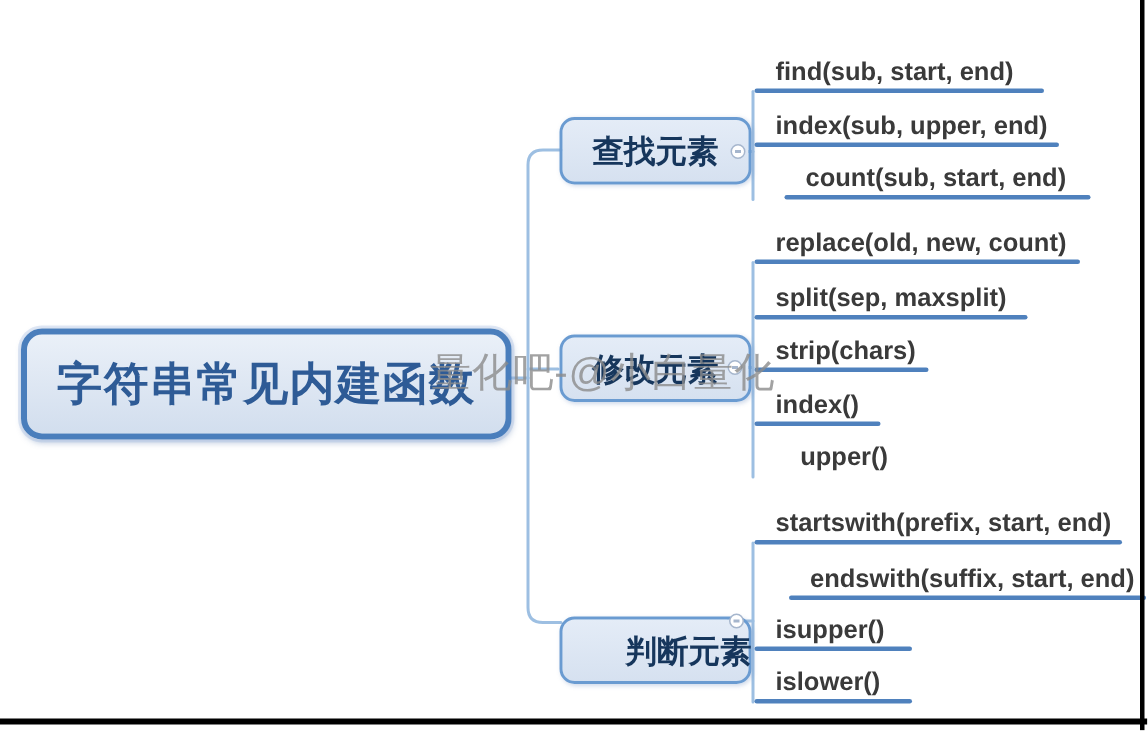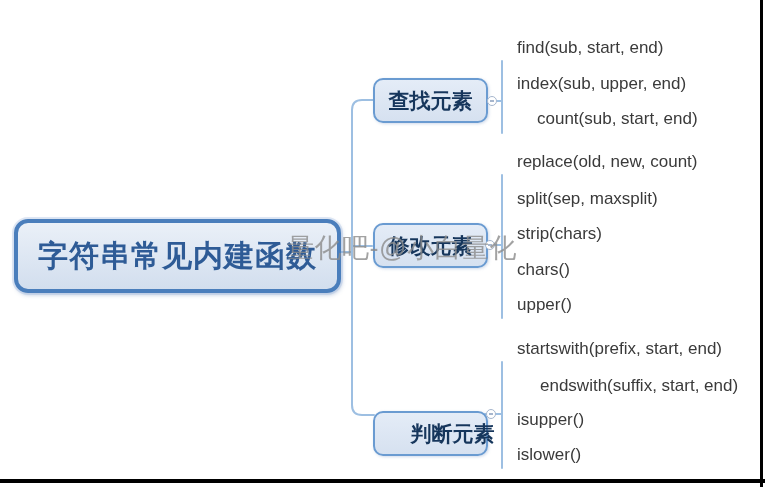--- a/index.html
+++ b/index.html
@@ -17,29 +17,29 @@
   .wires path{stroke:var(--connector);stroke-width:2;fill:none;stroke-linecap:round;}
   .root-node{
     position:absolute;left:14px;top:219px;width:327px;height:74px;box-sizing:border-box;
     border:4px solid var(--node_border);border-radius:14px;
     background:linear-gradient(180deg,var(--node_fill_top),var(--node_fill_bottom));
     display:flex;align-items:center;justify-content:center;
     box-shadow:0 0 0 2px rgba(165,190,225,.35),1px 2px 4px rgba(110,140,185,.45);
   }
   .root-node span{font-size:30px;font-weight:bold;color:var(--root_text);letter-spacing:1px;white-space:nowrap;font-family:Liberation Serif, serif;}
   .branch-node{
-    position:absolute;width:115px;height:45px;box-sizing:border-box;
+    position:absolute;width:128px;height:45px;box-sizing:border-box;
     border:2.5px solid var(--branch_border);border-radius:10px;
     background:linear-gradient(180deg,#e4ecf7,#d6e1f0);
     display:flex;align-items:center;justify-content:center;
     box-shadow:1px 1px 3px rgba(120,150,195,.35);
   }
   .branch-node span{font-size:21px;font-weight:bold;color:var(--branch_text);white-space:nowrap;}
   .leaf{
-    position:absolute;display:flex;flex-direction:row;cursor:default;
+    position:absolute;display:flex;flex-direction:column;cursor:default;font-weight:bold;
   }
   .leaf .leaf-label{
     display:block;height:22px;line-height:22px;padding-left:14px;
     font-size:17px;color:var(--leaf_text);white-space:nowrap;
   }
   .leaf .uline{height:3px;border-radius:2px;background:var(--underline);}
   .toggle{
     position:absolute;width:10px;height:10px;box-sizing:border-box;border-radius:50%;
     border:1.5px solid var(--toggle_border);background:#fff;
     display:flex;align-items:center;justify-content:center;z-index:5;
@@ -107,30 +107,30 @@
   </div>
   <div class="leaf" style="left:503px;top:108px;width:204px;margin-left:20px;">
     <span class="leaf-label">count(sub, start, end)</span>
     <div class="uline"></div>
   </div>
 
   <div class="leaf" style="left:503px;top:151px;width:217px;">
     <span class="leaf-label">replace(old, new, count)</span>
     <div class="uline"></div>
   </div>
-  <div class="leaf" style="left:503px;top:188px;width:182px;text-align:right;">
+  <div class="leaf" style="left:503px;top:188px;width:182px;">
     <span class="leaf-label">split(sep, maxsplit)</span>
     <div class="uline"></div>
   </div>
   <div class="leaf" style="left:503px;top:223px;width:116px;">
     <span class="leaf-label">strip(chars)</span>
     <div class="uline"></div>
   </div>
   <div class="leaf" style="left:503px;top:259px;width:84px;">
-    <span class="leaf-label">chars()</span>
+    <span class="leaf-label">index()</span>
     <div class="uline"></div>
   </div>
   <div class="leaf" style="left:503px;top:294px;width:89px;align-items:flex-end;">
     <span class="leaf-label">upper()</span>
     <div class="uline"></div>
   </div>
 
   <div class="leaf" style="left:503px;top:338px;width:245px;">
     <span class="leaf-label">startswith(prefix, start, end)</span>
     <div class="uline"></div>

